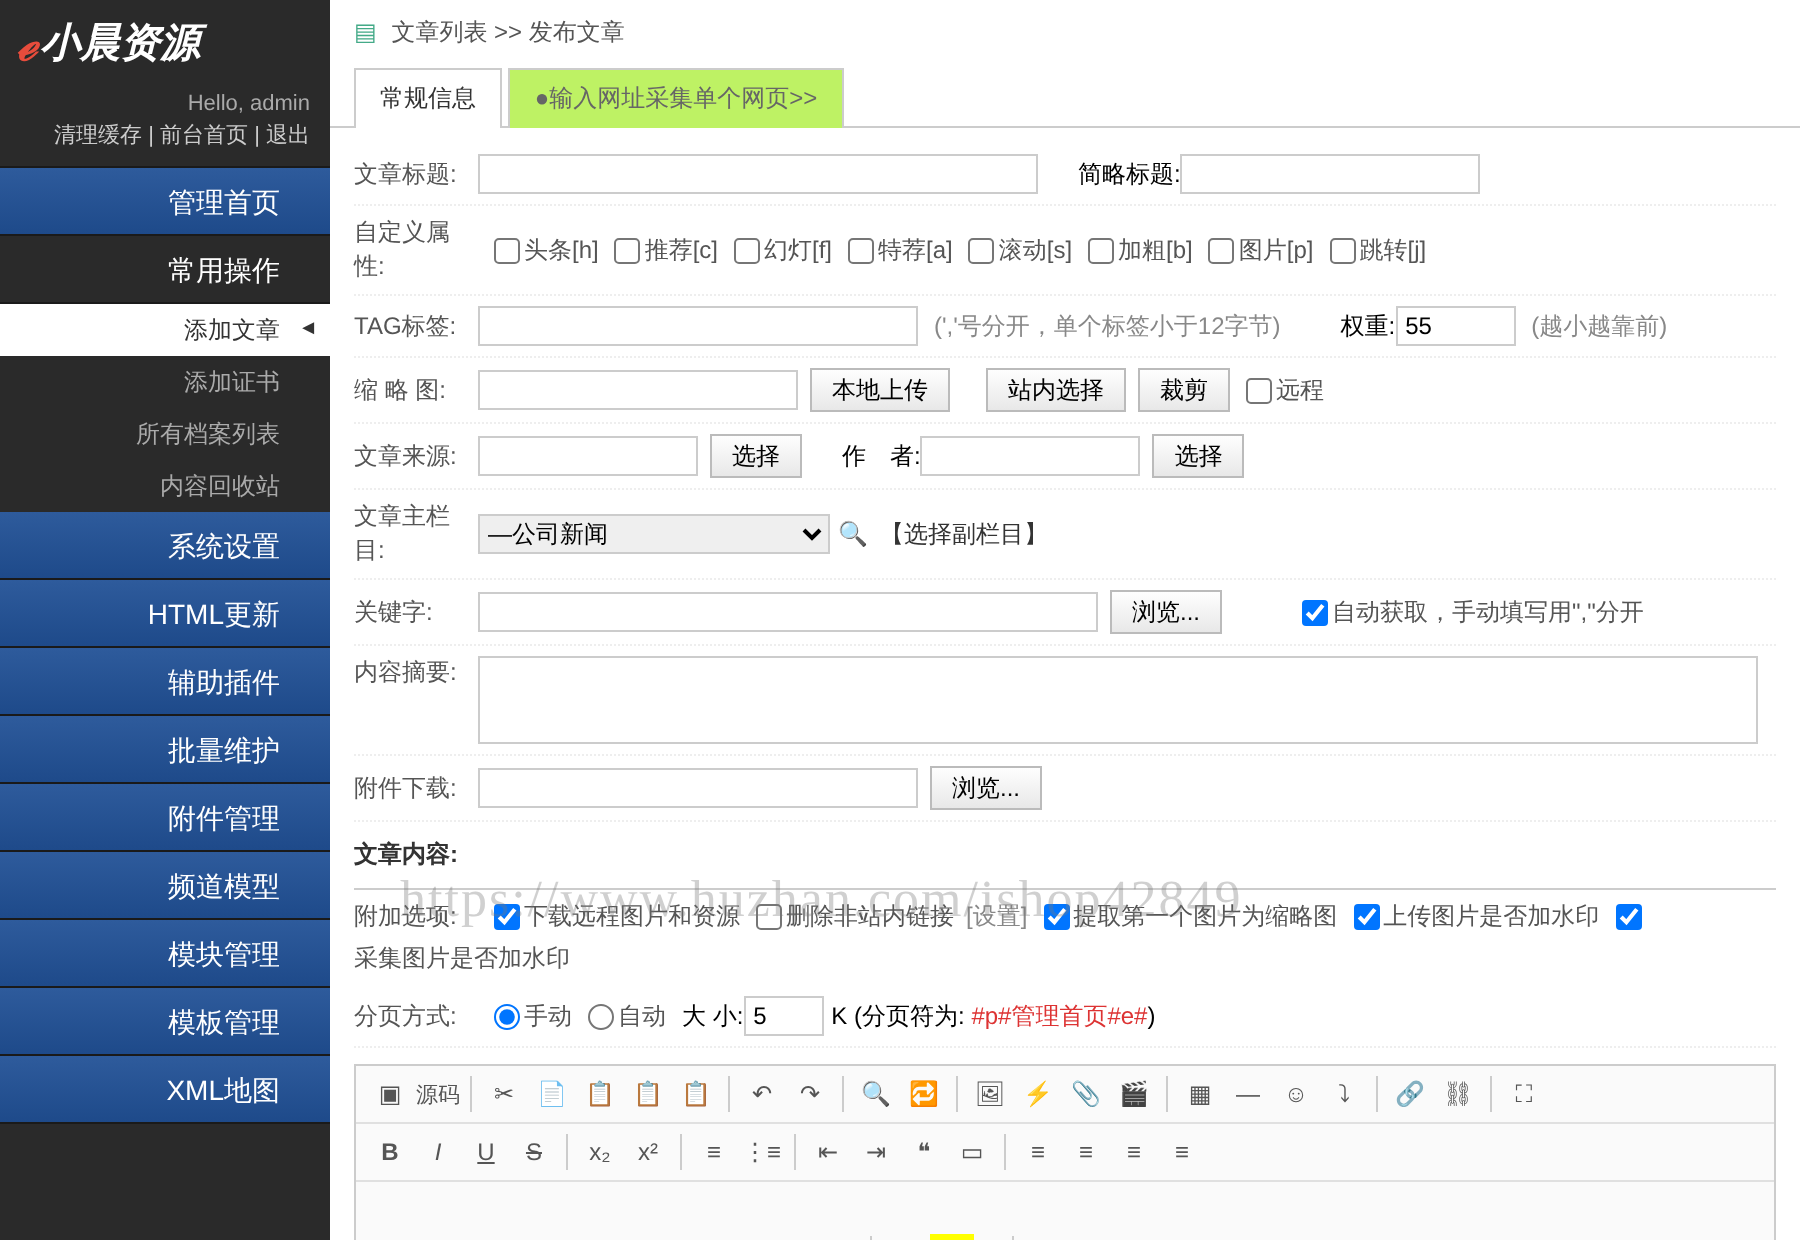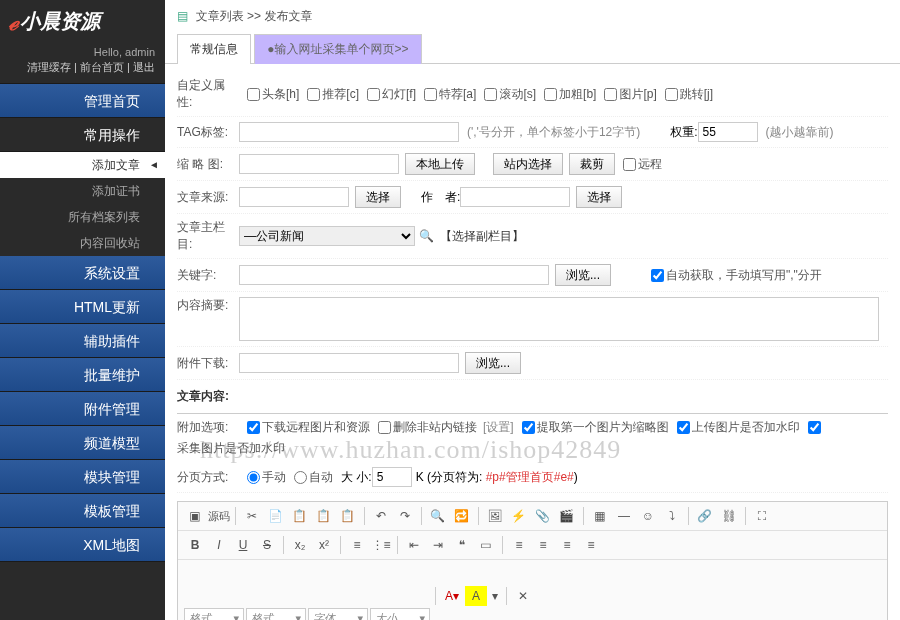--- a/index.html
+++ b/index.html
@@ -12,21 +12,21 @@
 .top-links span { cursor: pointer; }
 .nav-item { height: 34px; line-height: 34px; padding-right: 25px; text-align: right; font-size: 14px; cursor: pointer; border-bottom: 1px solid #1a1a1a; background: linear-gradient(#2e5b9c, #1e4a8a); color: #fff; }
 .nav-item.dark { background: #2a2a2a; }
 .sub-item { height: 26px; line-height: 26px; padding-right: 25px; text-align: right; font-size: 12px; color: #aaa; cursor: pointer; }
 .sub-item.active { background: #fff; color: #333; position: relative; }
 .sub-item.active::after { content: "◄"; position: absolute; right: 6px; font-size: 10px; color: #333; }
 .main { margin-left: 165px; height: 620px; background: #fff; overflow-y: auto; }
 .crumb { padding: 8px 12px; font-size: 12px; color: #555; }
 .crumb-icon { color: #4a8; margin-right: 4px; }
 .tabs { padding: 0 12px; border-bottom: 1px solid #ccc; }
-.tab { display: inline-block; padding: 6px 12px; border: 1px solid #ccc; border-bottom: none; background: #c4b5fd; font-size: 12px; cursor: pointer; color: #666; position: relative; top: 1px; }
+.tab { display: inline-block; padding: 6px 12px; border: 1px solid #ccc; border-bottom: none; background: #bef264; font-size: 12px; cursor: pointer; color: #666; position: relative; top: 1px; }
 .tab.active { background: #fff; color: #333; }
 .form-area { padding: 8px 12px; }
 .row { display: flex; align-items: center; padding: 5px 0; font-size: 12px; border-bottom: 1px dotted #eee; flex-wrap: wrap; gap: 4px 0; }
 .row.noborder { border-bottom: none; }
 .label { width: 62px; color: #555; flex-shrink: 0; }
 .txt { border: 1px solid #ccc; height: 20px; padding: 0 4px; font-size: 12px; }
 .w350 { width: 280px; }
 .w150 { width: 150px; }
 .w250 { width: 220px; }
 .w60 { width: 60px; }
@@ -86,20 +86,26 @@
   <div class="crumb">
     <span class="crumb-icon">▤</span>
     <span>文章列表</span> <span>&gt;&gt;</span> <span>发布文章</span>
   </div>
   <div class="tabs">
     <span class="tab active">常规信息</span>
     <span class="tab">●输入网址采集单个网页&gt;&gt;</span>
   </div>
   <div class="form-area">
 
+    <div class="row">
+      <span class="label">文章标题:</span>
+      <input class="txt w350" style="">
+      <span style="margin-left:20px">简略标题:</span>
+      <input class="txt w150" style="">
+    </div>
 
     <div class="row">
       <span class="label">自定义属性:</span>
       <input type="checkbox" class="chk" style="">
         <span class="chklabel">头条[h]</span>
       <input type="checkbox" class="chk" style="">
         <span class="chklabel">推荐[c]</span>
       <input type="checkbox" class="chk" style="">
         <span class="chklabel">幻灯[f]</span>
       <input type="checkbox" class="chk" style="">

